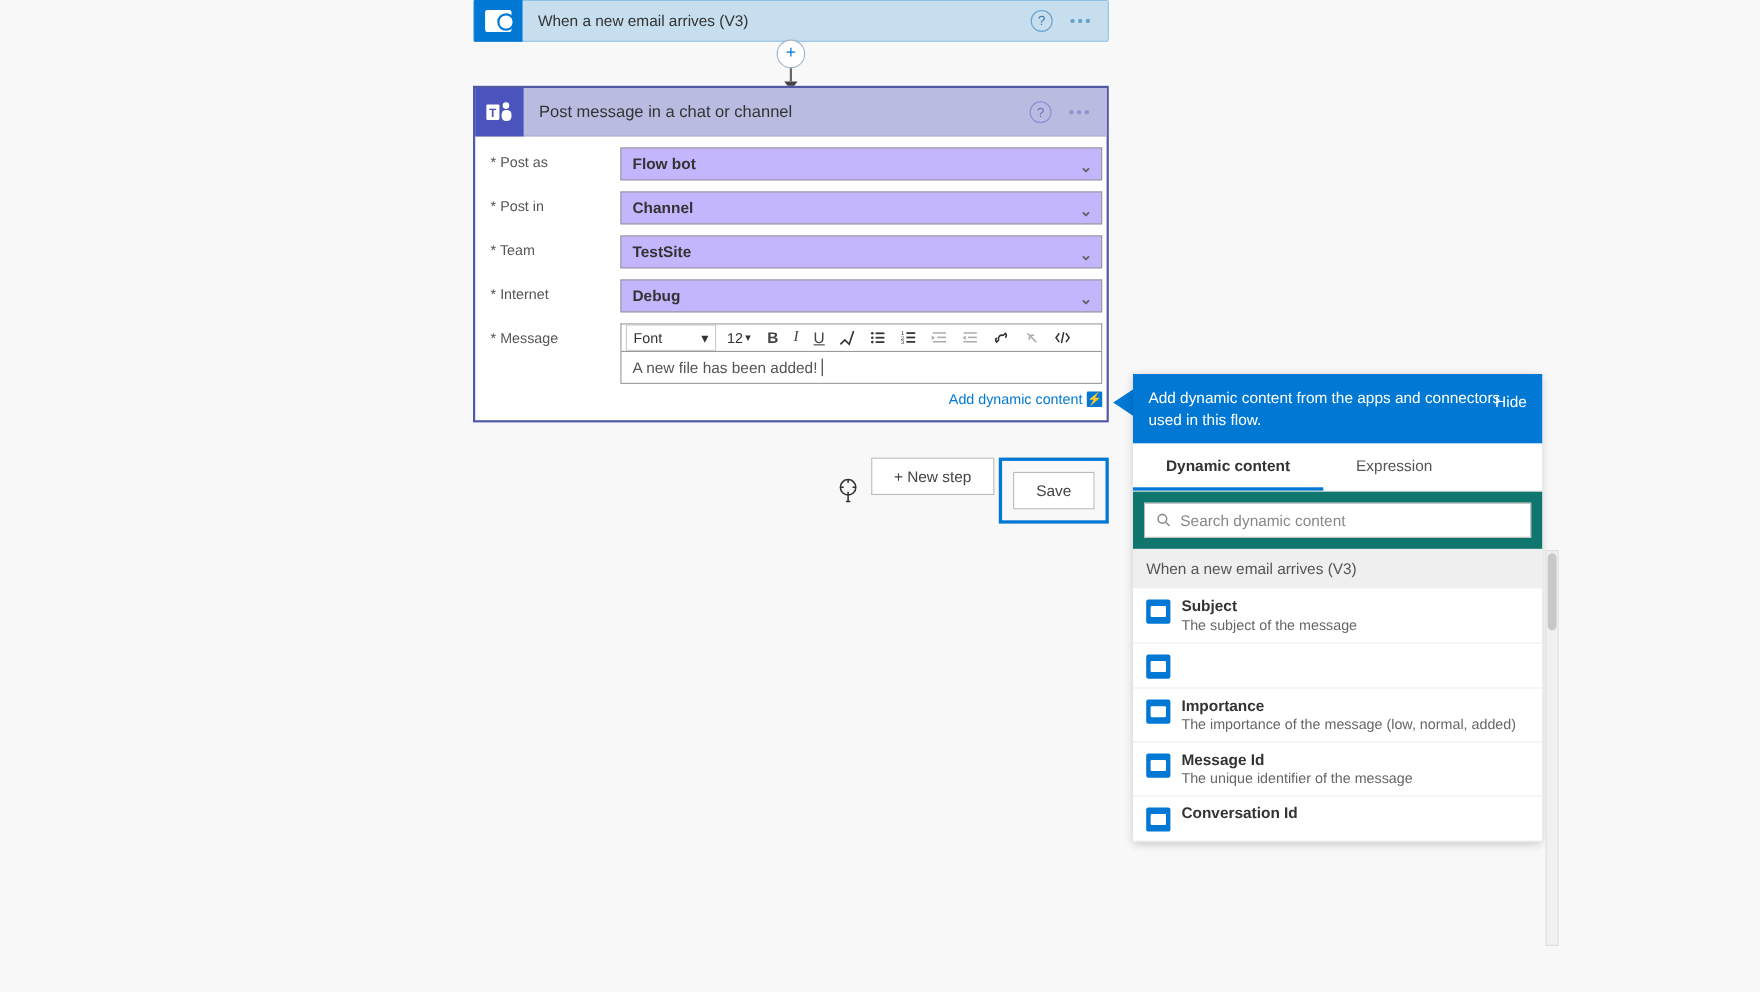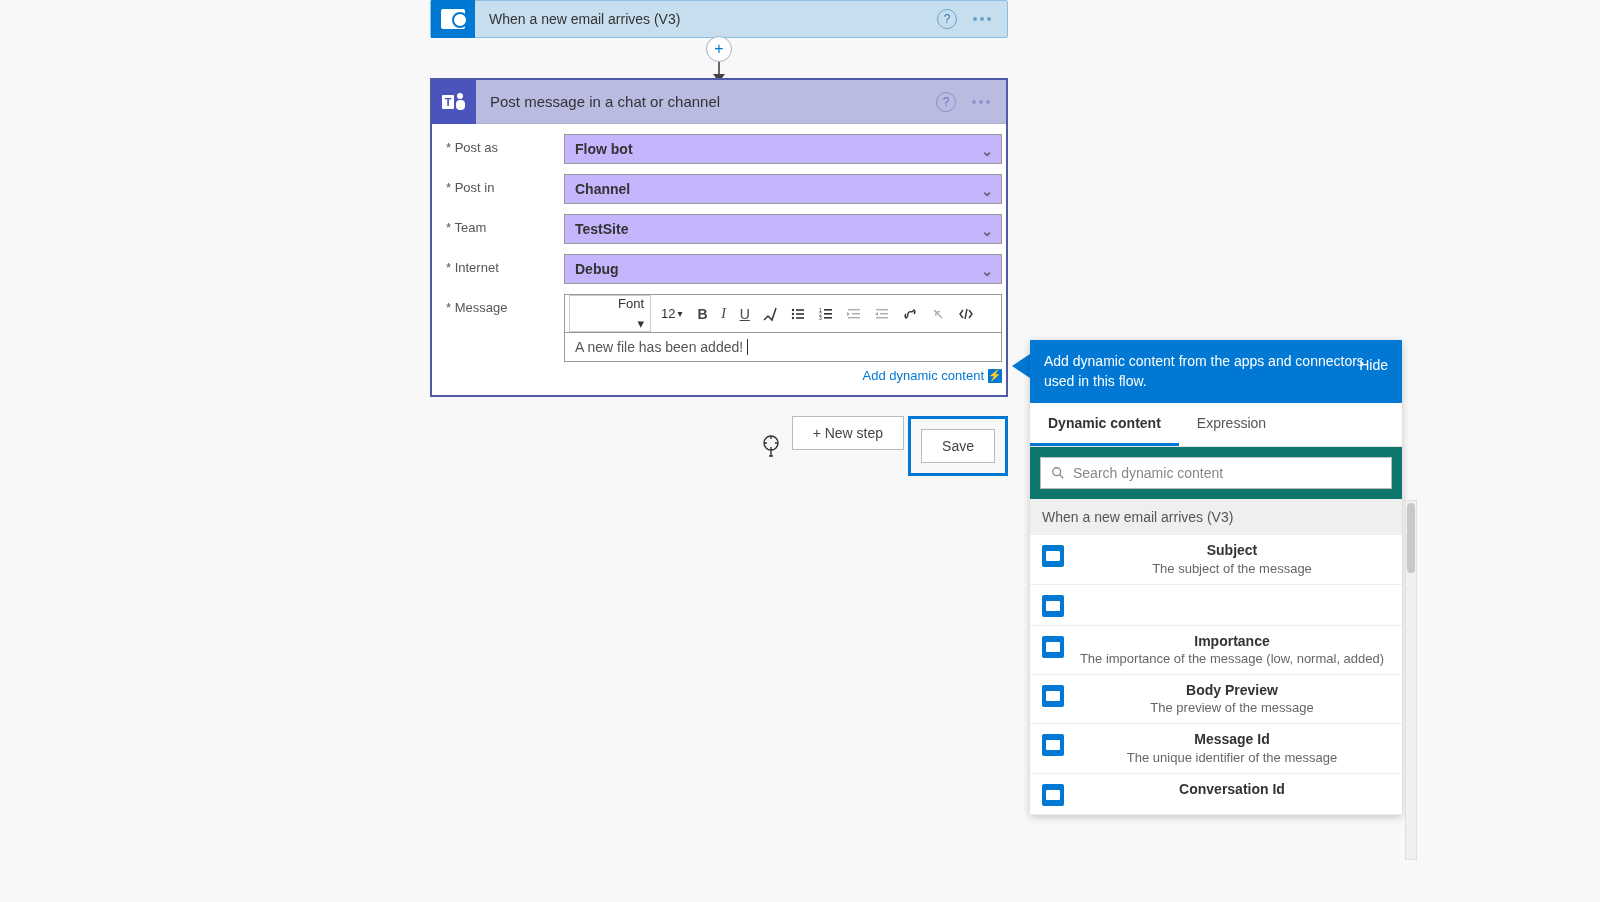--- a/index.html
+++ b/index.html
@@ -89,22 +89,22 @@
   }
 
   .editor-toolbar{
     flex:1;border:1px solid #999;border-bottom:none;height:30px;
     display:flex;align-items:center;gap:2px;padding:0 4px;background:white;
   }
   .tb-item{
     font-size:14px;color:#444;padding:2px 5px;display:inline-flex;align-items:center;
     min-width:18px;justify-content:center;
   }
-  .tb-font{border:1px solid #ccc;width:82px;height:37px;display:flex;align-items:flex-end;
-    padding:0 6px;font-size:13px;justify-content:space-between;flex-direction:column;}
+  .tb-font{border:1px solid #ccc;width:82px;height:24px;display:flex;align-items:center;
+    padding:0 6px;font-size:13px;justify-content:space-between;}
   .tb-size{font-size:13px;display:flex;align-items:center;gap:2px;}
   .tb-sep{width:6px;}
   svg.tb-svg{width:16px;height:16px;}
 
   .editor-area{
     flex:1;border:1px solid #999;min-height:30px;padding:6px 10px;
     color:#555;font-size:14px;background:white;
   }
   .editor-wrap{flex:1;display:flex;flex-direction:column;}
   .add-dyn{
@@ -138,33 +138,33 @@
     position:absolute;left:1012px;top:354px;width:0;height:0;
     border-top:12px solid transparent;border-bottom:12px solid transparent;
     border-right:18px solid #0078d4;
   }
   .dyn-header{
     background:#0078d4;color:white;padding:12px 14px;font-size:14px;position:relative;
     line-height:1.4;
   }
   .dyn-hide{position:absolute;right:14px;top:16px;color:white;font-size:14px;}
   .dyn-tabs{display:flex;border-bottom:1px solid #e2e2e2;}
-  .dyn-tab{padding:12px 18px;color:#555;font-size:14px;}
+  .dyn-tab{padding:12px 30px;color:#555;font-size:14px;}
   .dyn-tab.active{font-weight:600;color:#333;border-bottom:3px solid #0078d4;}
   .dyn-searchwrap{background:#0f766e;padding:10px;}
   .dyn-search{
     background:white;border:1px solid #bbb;height:32px;display:flex;align-items:center;
     padding:0 10px;gap:8px;color:#888;font-size:14px;
   }
   .dyn-group{
     background:#efefef;color:#555;padding:10px 12px;font-size:14px;
   }
   .dyn-list{max-height:320px;overflow:auto;}
   .dyn-item{
-    display:flex;gap:10px;padding:8px 12px;border-bottom:1px solid #eee;align-items:flex-start;text-align:center;
+    display:flex;gap:10px;padding:8px 12px;border-bottom:1px solid #eee;align-items:flex-start;
   }
   .dyn-item-icon{
     width:22px;height:22px;background:#0078d4;border-radius:2px;flex-shrink:0;margin-top:2px;
     position:relative;
   }
   .dyn-item-icon::after{
     content:"";position:absolute;left:4px;top:6px;width:14px;height:10px;background:white;border-radius:1px;
   }
   .dyn-item-text{flex:1;}
   .dyn-item-name{font-weight:600;color:#333;font-size:14px;line-height:1.1;}
@@ -389,27 +389,20 @@
         <div class="dyn-item">
           <div class="dyn-item-icon"></div>
           <div class="dyn-item-text">
             <div class="dyn-item-name">Importance</div>
             <div class="dyn-item-desc">The importance of the message (low, normal, added)</div>
           </div>
         </div>
         <div class="dyn-item">
           <div class="dyn-item-icon"></div>
           <div class="dyn-item-text">
-            <div class="dyn-item-name">Body Preview</div>
-            <div class="dyn-item-desc">The preview of the message</div>
-          </div>
-        </div>
-        <div class="dyn-item">
-          <div class="dyn-item-icon"></div>
-          <div class="dyn-item-text">
             <div class="dyn-item-name">Message Id</div>
             <div class="dyn-item-desc">The unique identifier of the message</div>
           </div>
         </div>
         <div class="dyn-item">
           <div class="dyn-item-icon"></div>
           <div class="dyn-item-text">
             <div class="dyn-item-name">Conversation Id</div>
           </div>
         </div>

